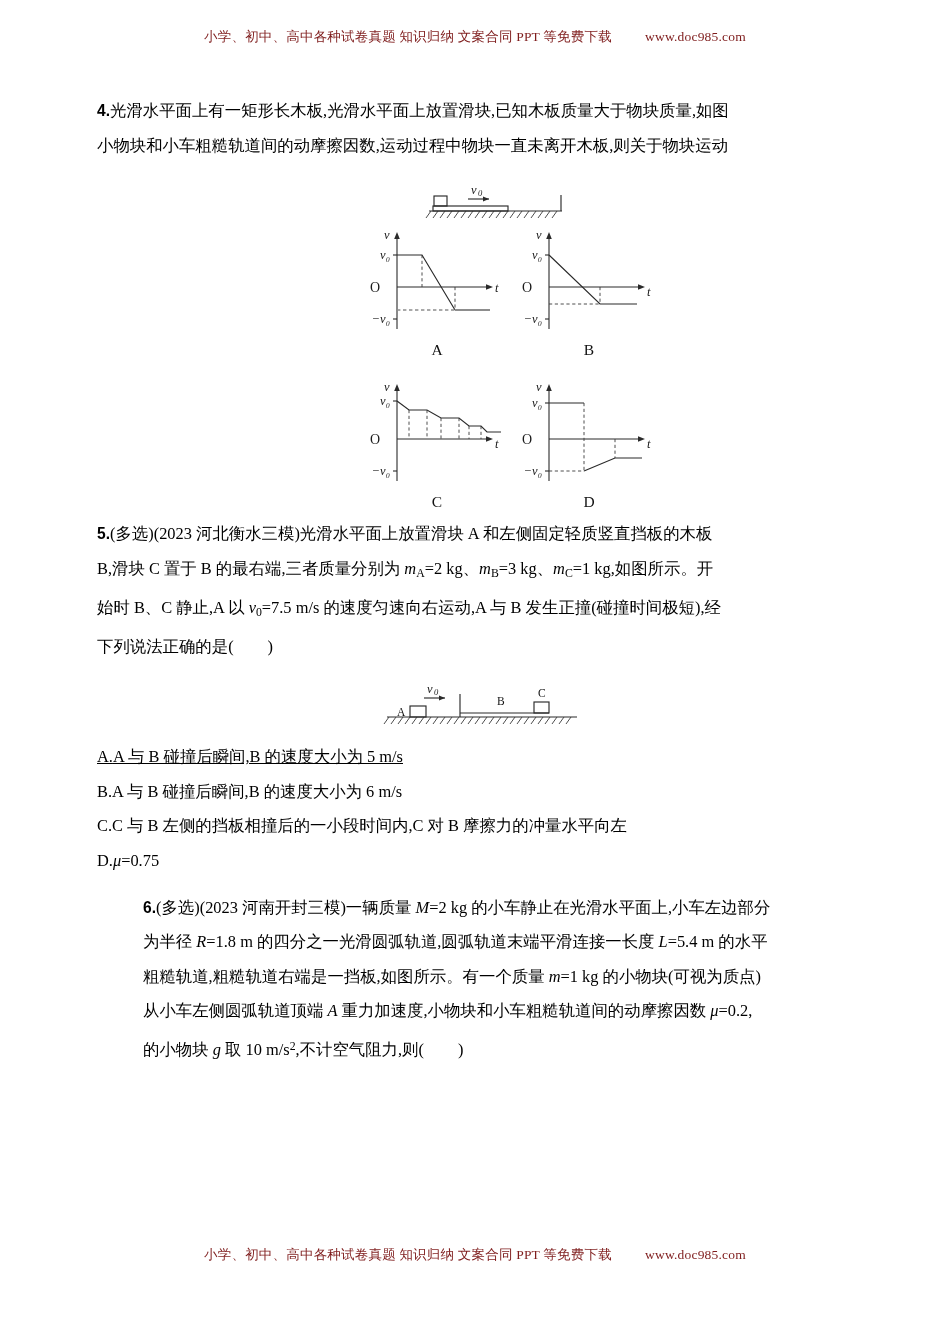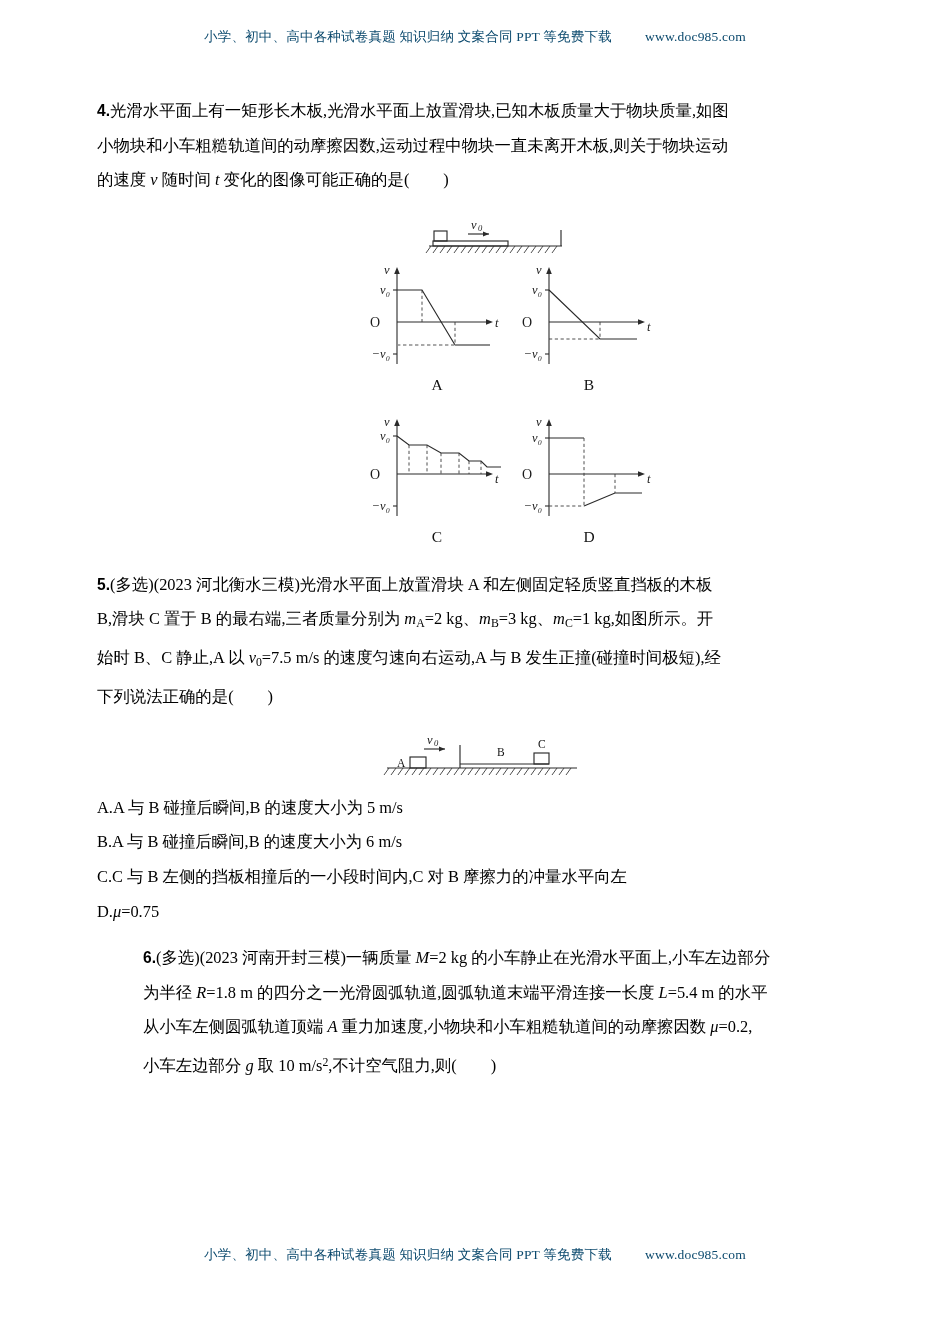--- a/index.html
+++ b/index.html
@@ -16,21 +16,21 @@
     overflow: hidden;
   }
 
   
   .runhead, .runfoot {
     position: absolute;
     left: 0;
     width: 950px;
     text-align: center;
     font-size: 13.5px;
-    color: #0c4a6e;
+    color: #7f1d1d;
     letter-spacing: 0.2px;
     white-space: nowrap;
   }
   .runhead { top: 28px; }
   .runfoot { top: 1246px; }
   .runfoot-gap, .runhead-gap { display: inline-block; width: 26px; }
 
   
   .content {
     position: absolute;
@@ -134,23 +134,20 @@
 </div>
 
 <div class="content">
 
   <div>
     <div class="qline">
       <span class="qnum">4.</span><span>光滑水平面上有一矩形长木板,光滑水平面上放置滑块,已知木板质量大于物块质量,如图</span>
     </div>
     <div class="qline">
       <span>小物块和小车粗糙轨道间的动摩擦因数,运动过程中物块一直未离开木板,则关于物块运动</span>
-    </div>
-    <div class="qline">
-      <span>的速度 </span><span class="it">v</span><span> 随时间 </span><span class="it">t</span><span> 变化的图像可能正确的是(</span><span class="blank"></span><span>)</span>
     </div>
 
     <div class="fig-center" style="margin-top:6px;">
       <svg width="762" height="56" viewBox="0 0 762 56">
 
         <line class="stroke" x1="332" y1="42" x2="465" y2="42"></line>
 
         <g class="stroke-thin">
           <line x1="334" y1="42" x2="329" y2="49"></line>
             <line x1="341" y1="42" x2="336" y2="49"></line>
@@ -281,21 +278,21 @@
           <text class="lbl" x="550" y="71">t</text>
           <text class="lbl-up" x="435" y="67" text-anchor="end">O</text>
           <text class="lbl" x="445" y="30" text-anchor="end">v₀</text>
           <text class="lbl" x="445" y="98" text-anchor="end">−v₀</text>
           <text class="panel-letter" x="492" y="130">D</text>
         </g>
       </svg>
     </div>
   </div>
 
-  <div style="margin-top:16px;">
+  <div style="">
     <div class="qline">
       <span class="qnum">5.</span><span>(多选)(2023 河北衡水三模)</span><span>光滑水平面上放置滑块 A 和左侧固定轻质竖直挡板的木板</span>
     </div>
     <div class="qline">
       <span>B,滑块 C 置于 B 的最右端,三者质量分别为 </span><span class="it">m</span><span class="sub">A</span><span>=2 kg、</span><span class="it">m</span><span class="sub">B</span><span>=3 kg、</span><span class="it">m</span><span class="sub">C</span><span>=1 kg,如图所示。开</span>
     </div>
     <div class="qline">
       <span>始时 B、C 静止,A 以 </span><span class="it">v</span><span class="sub">0</span><span>=7.5 m/s 的速度匀速向右运动,A 与 B 发生正撞(碰撞时间极短),经</span>
     </div>
     <div class="qline">
@@ -347,21 +344,21 @@
         <line class="stroke" x1="363" y1="41" x2="452" y2="41"></line>
         <line class="stroke" x1="363" y1="41" x2="363" y2="45"></line>
         <line class="stroke" x1="363" y1="22" x2="363" y2="41"></line>
         <text class="diag-letter" x="400" y="33">B</text>
 
         <rect class="stroke" x="437" y="30" width="15" height="11"></rect>
         <text class="diag-letter" x="441" y="25">C</text>
       </svg>
     </div>
 
-    <div class="optline" style="margin-top:8px;">
+    <div class="optline" style="margin-top:8px;text-decoration:underline;">
       <span>A.</span><span>A 与 B 碰撞后瞬间,B 的速度大小为 5 m/s</span>
     </div>
     <div class="optline">
       <span>B.</span><span>A 与 B 碰撞后瞬间,B 的速度大小为 6 m/s</span>
     </div>
     <div class="optline">
       <span>C.</span><span>C 与 B 左侧的挡板相撞后的一小段时间内,C 对 B 摩擦力的冲量水平向左</span>
     </div>
     <div class="optline">
       <span>D.</span><span class="ital-var">μ</span><span>=0.75</span>
@@ -369,24 +366,27 @@
   </div>
 
   <div style="margin-top:12px;margin-left:46px;">
     <div class="qline">
       <span class="qnum">6.</span><span>(多选)(2023 河南开封三模)</span><span>一辆质量 </span><span class="it">M</span><span>=2 kg 的小车静止在光滑水平面上,小车左边部分</span>
     </div>
     <div class="qline">
       <span>为半径 </span><span class="it">R</span><span>=1.8 m 的四分之一光滑圆弧轨道,圆弧轨道末端平滑连接一长度 </span><span class="it">L</span><span>=5.4 m 的水平</span>
     </div>
     <div class="qline">
+      <span>粗糙轨道,粗糙轨道右端是一挡板,如图所示。有一个质量 </span><span class="it">m</span><span>=1 kg 的小物块(可视为质点)</span>
+    </div>
+    <div class="qline">
       <span>从小车左侧圆弧轨道顶端 </span><span class="it">A</span><span> 重力加速度,小物块和小车粗糙轨道间的动摩擦因数 </span><span class="ital-var">μ</span><span>=0.2,</span>
     </div>
     <div class="qline">
-      <span>小车左边部分 </span><span class="it">g</span><span> 取 10 m/s</span><span class="sup">2</span><span>,不计空气阻力,则(</span><span class="blank"></span><span>)</span>
+      <span>的小物块 </span><span class="it">g</span><span> 取 10 m/s</span><span class="sup">2</span><span>,不计空气阻力,则(</span><span class="blank"></span><span>)</span>
     </div>
   </div>
 
 </div>
 
 <div class="runfoot">
   <span>小学、初中、高中各种试卷真题 知识归纳 文案合同 PPT 等免费下载</span>
   <span class="runfoot-gap"></span>
   <span>www.doc985.com</span>
 </div>

